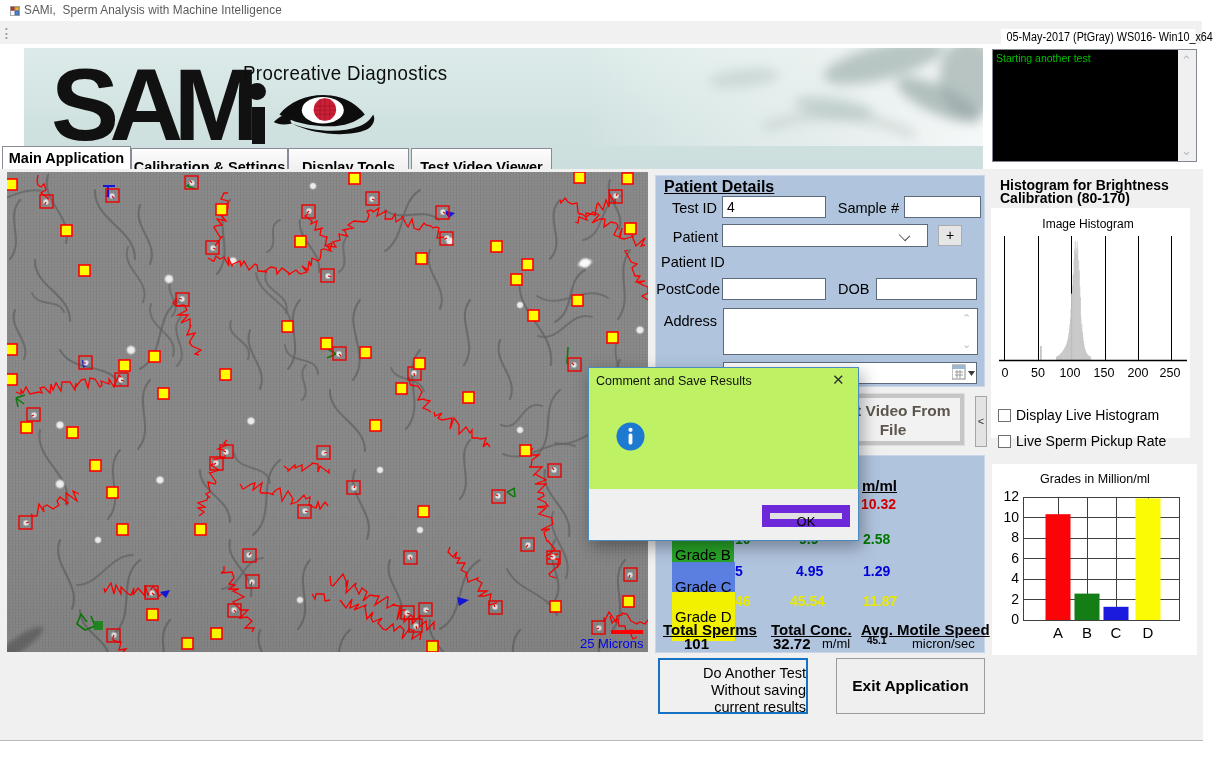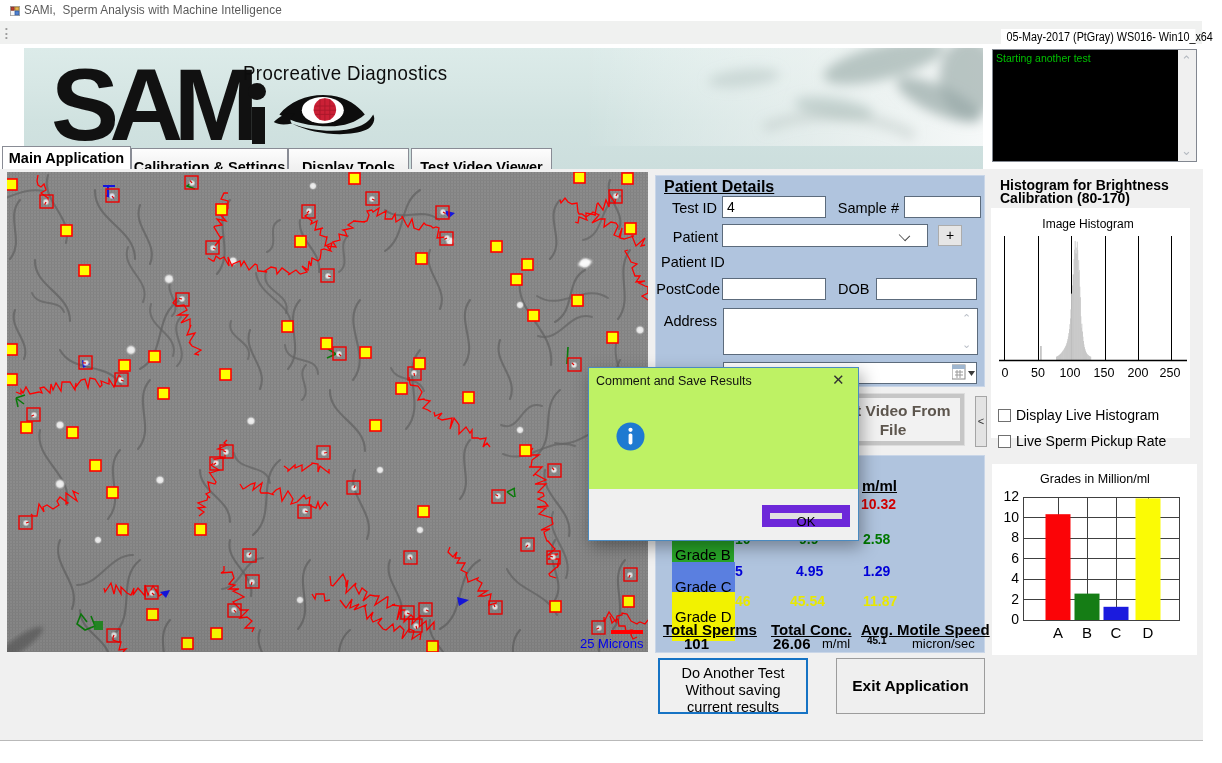--- a/index.html
+++ b/index.html
@@ -22,21 +22,21 @@
 #content{left:0;top:169px;width:1203px;height:572px;background:#f0f0f0;border-bottom:1px solid #b9b9b9}
 .panel{background:#b0c4de}
 #ppanel{left:655px;top:175px;width:330px;height:212px}
 .lbl{font-size:14.5px;color:#000;white-space:nowrap;text-align:right}
 .inp{background:#fff;border:1px solid #5c6b7c}
 .hdr{font-weight:bold;text-decoration:underline;font-size:15px;color:#000;white-space:nowrap}
 #vbtn{left:822px;top:394px;width:142px;height:51px;background:#f2f2f2;border:4px solid #c6c6c6;outline:1px solid #dddddd}
 #vbtntxt{left:0px;top:3px;width:134px;text-align:center;font-size:15.5px;font-weight:bold;color:#5d564e;line-height:19px;white-space:nowrap}
 #ltbtn{left:975px;top:396px;width:12px;height:51px;background:#e3e3e3;border:1px solid #a5a5a5;font-size:11px;color:#333;text-align:center;line-height:48px}
 #rpanel{left:655px;top:455px;width:330px;height:198px}
-#btn1{left:658px;top:658px;width:150px;height:56px;background:#f0f0f0;border:2px solid #1673c4;font-size:14.5px;text-align:center;line-height:16.8px;padding-top:5px}
+#btn1{left:658px;top:658px;width:150px;height:56px;background:#f0f0f0;border:2px solid #1673c4;font-size:14.5px;text-align:right;line-height:16.8px;padding-top:5px}
 #btn2{left:836px;top:658px;width:149px;height:56px;background:#efefef;border:1px solid #9c9c9c;font-size:15.5px;font-weight:bold;text-align:center;line-height:53px}
 #histtitle{left:1000px;top:179px;width:200px;font-size:14px;font-weight:bold;line-height:13.2px;color:#000}
 #histpanel{left:991px;top:208px;width:199px;height:230px;background:#fff}
 #cb1{left:998px;top:406px}#cb2{left:998px;top:432px}
 .cbbox{width:13px;height:13px;background:#fff;border:1px solid #707070;display:inline-block;vertical-align:-2px}
 .cblbl{font-size:14px;margin-left:5px}
 #gradespanel{left:992px;top:464px;width:205px;height:191px;background:#fff}
 #dialog{left:588px;top:367px;width:271px;height:174px;background:#bef264;border:1px solid #4a8ac0;box-shadow:3px 6px 16px rgba(0,0,0,.35);z-index:10}
 #dlgtitle{left:7px;top:6px;font-size:12.5px;color:#111}
 #dlgx{left:243px;top:3px;font-size:15px;color:#333}
@@ -563,21 +563,21 @@
 <div class="abs gval" style="left:735px;top:563px;color:#0000d8">5</div>
 <div class="abs gval" style="left:796px;top:563px;color:#0000d8">4.95</div>
 <div class="abs gval" style="left:863px;top:563px;color:#0000d8">1.29</div>
 <div class="abs glabel" style="left:672px;top:592px;background:#f2f200">Grade D</div>
 <div class="abs gval" style="left:735px;top:593px;color:#e8e800">46</div>
 <div class="abs gval" style="left:790px;top:593px;color:#e8e800">45.54</div>
 <div class="abs gval" style="left:863px;top:593px;color:#e8e800">11.87</div>
 <div class="abs hdr" style="left:663px;top:621px">Total Sperms</div>
 <div class="abs gval" style="left:684px;top:635px;font-size:15px">101</div>
 <div class="abs hdr" style="left:771px;top:621px">Total Conc.</div>
-<div class="abs gval" style="left:773px;top:635px;font-size:15px">26.06</div>
+<div class="abs gval" style="left:773px;top:635px;font-size:15px">32.72</div>
 <div class="abs" style="left:822px;top:636px;font-size:13px">m/ml</div>
 <div class="abs hdr" style="left:861px;top:621px">Avg. Motile Speed</div>
 <div class="abs gval" style="left:867px;top:635px;font-size:10px">45.1</div>
 <div class="abs" style="left:912px;top:636px;font-size:13px">micron/sec</div>
 <div id="btn1" class="abs">Do Another Test<br>Without saving<br>current results</div>
 <div id="btn2" class="abs">Exit Application</div>
 
 <div id="histtitle" class="abs">Histogram for Brightness<br>Calibration (80-170)</div>
 <div id="histpanel" class="abs">
     <svg class="abs" style="left:0;top:0" width="199" height="178" viewBox="0 0 199 178">

